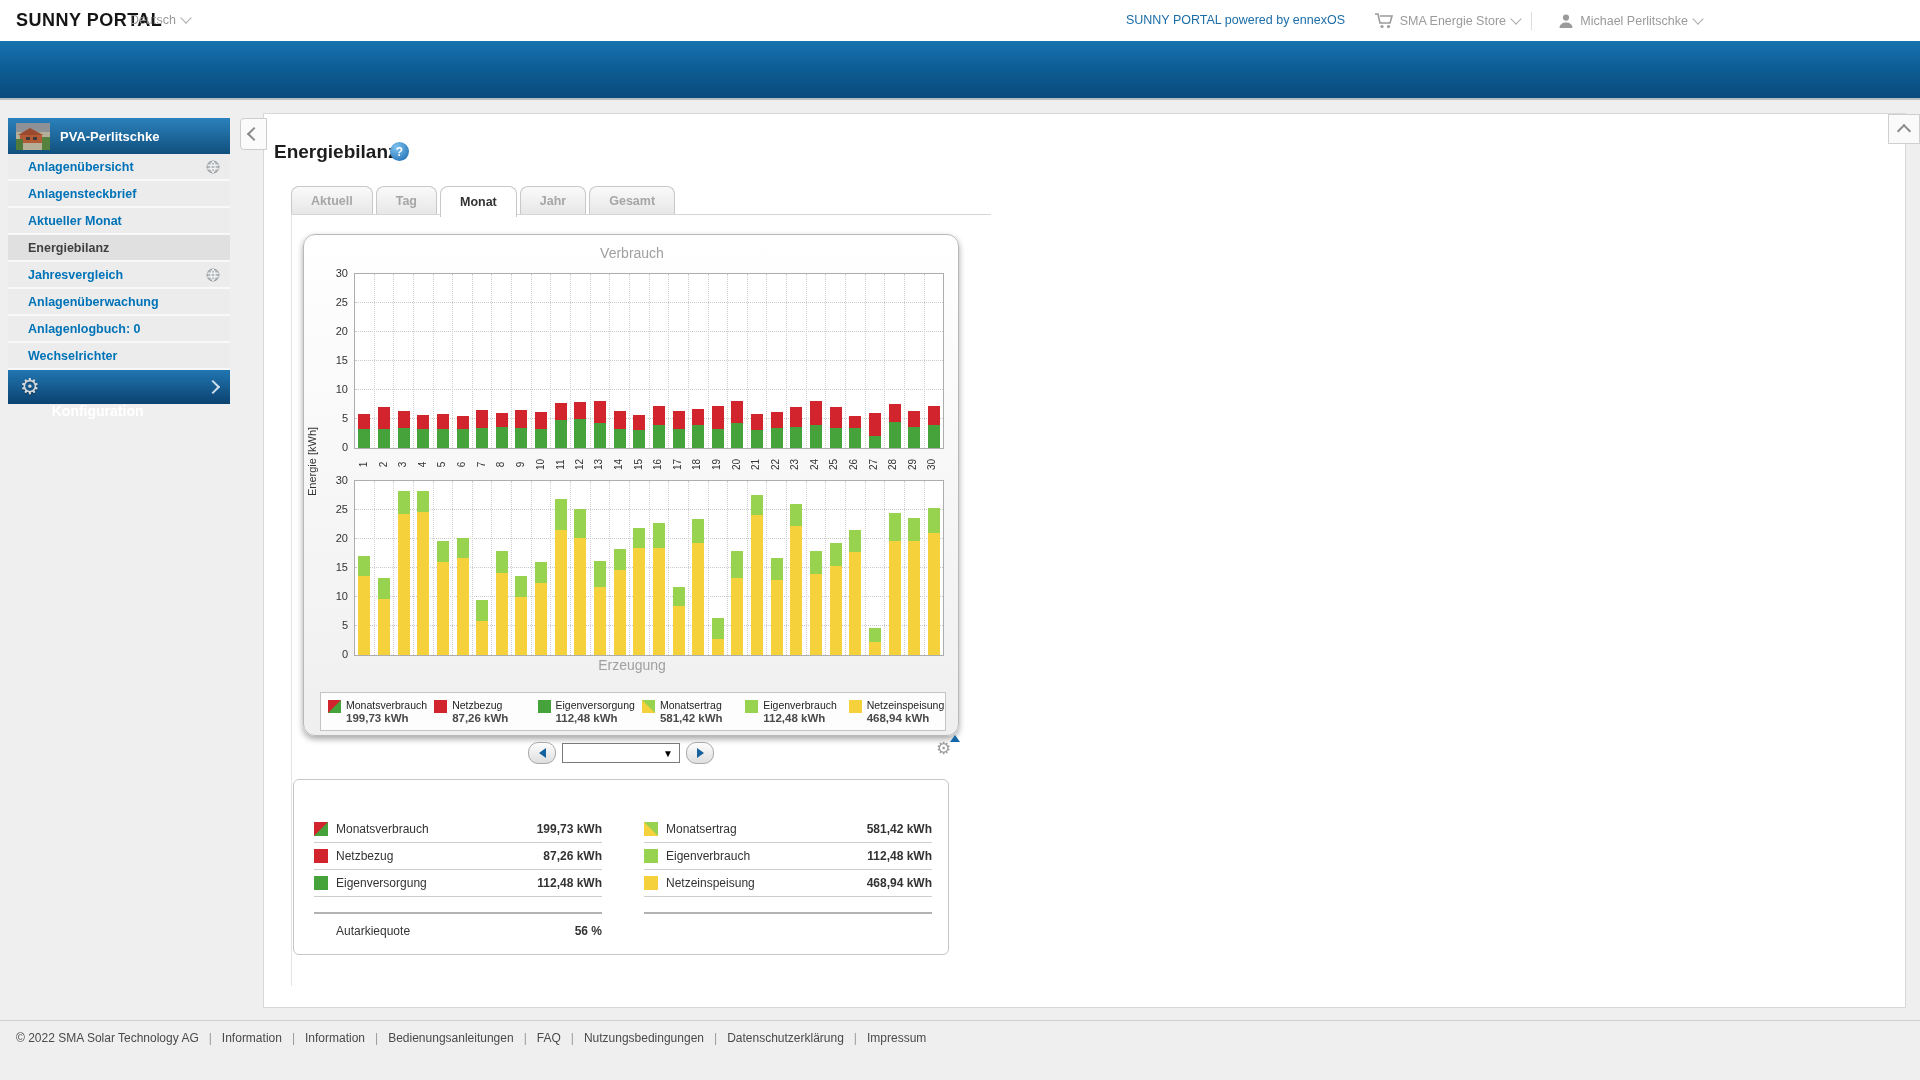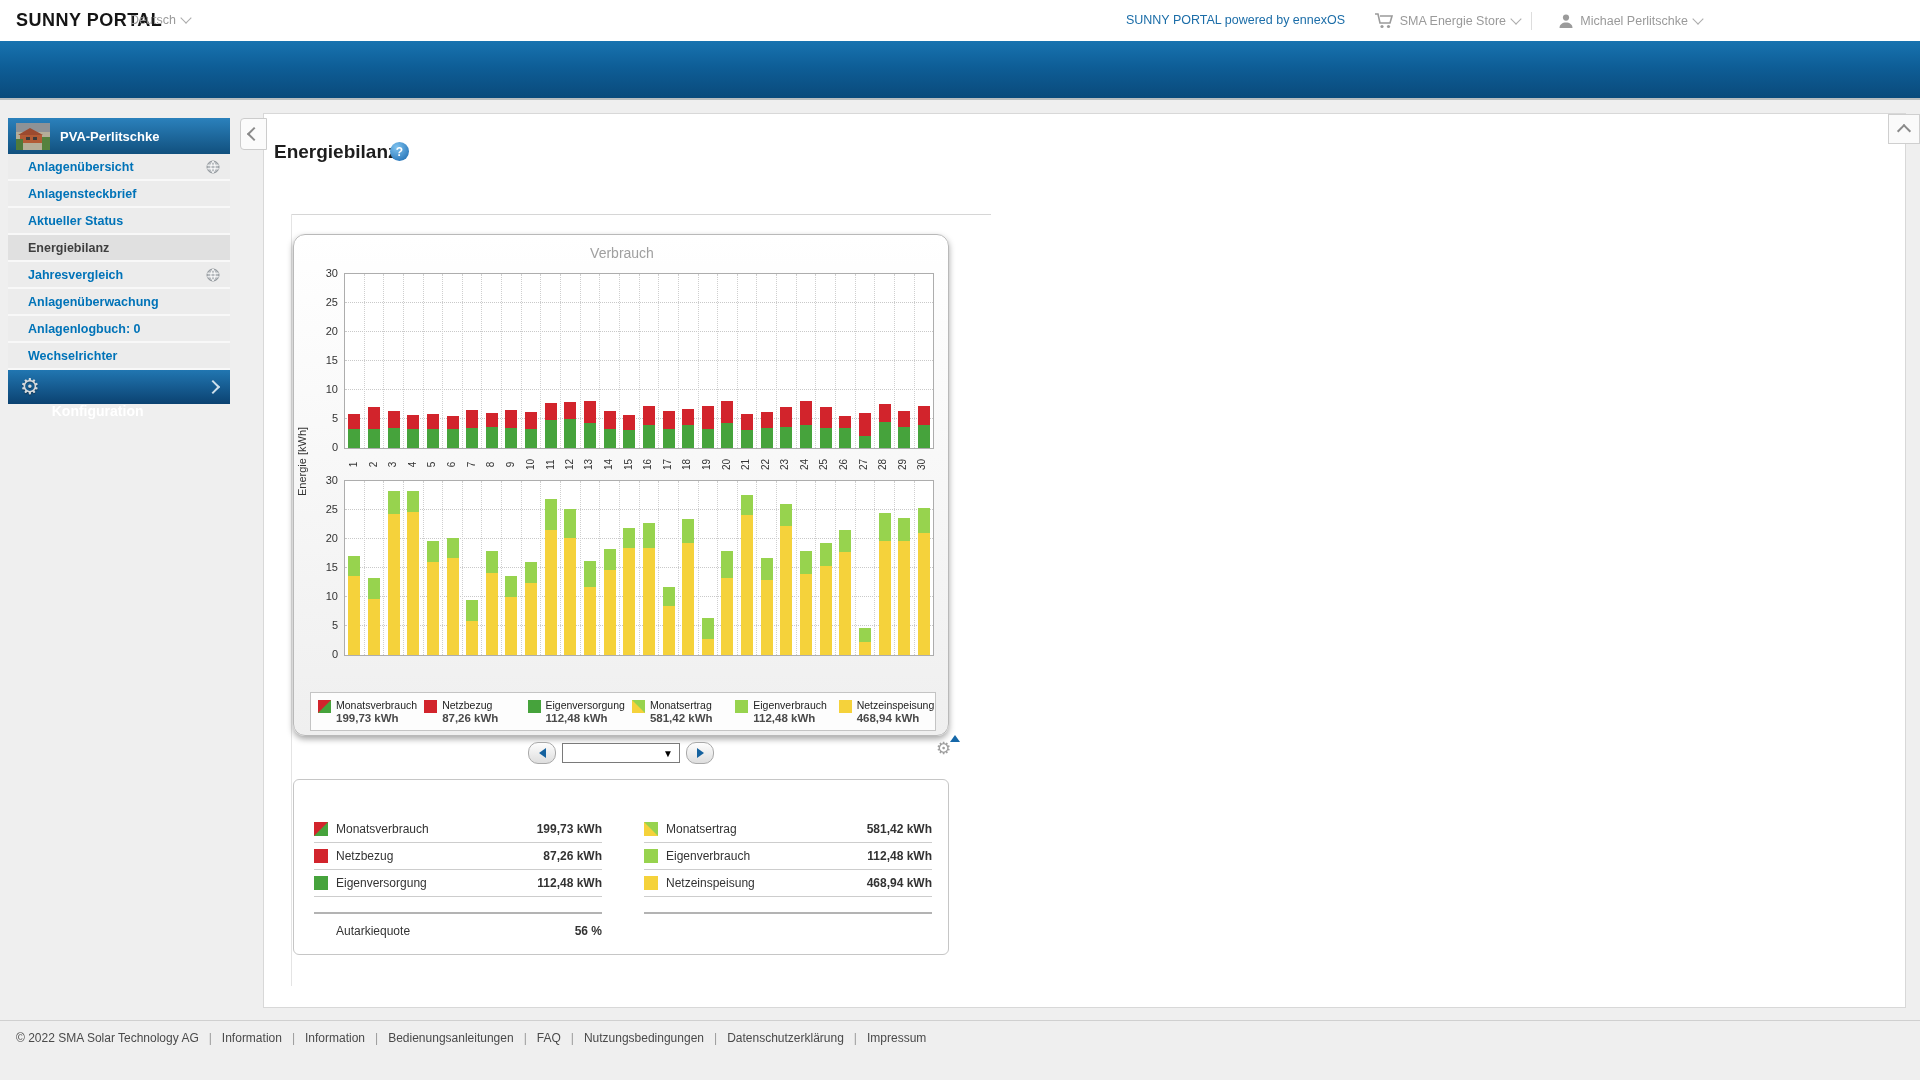--- a/index.html
+++ b/index.html
@@ -34,21 +34,21 @@
   .chev-up{width:8px;height:8px;border-left:2px solid #8A8A8A;border-top:2px solid #8A8A8A;transform:rotate(45deg);margin-top:4px;}
   #page-title{position:absolute;left:274px;top:141px;font-size:19px;font-weight:bold;color:#1d1d1d;}
   #help-icon{position:absolute;left:390px;top:142px;width:19px;height:19px;border-radius:50%;background:radial-gradient(circle at 35% 28%,#7FC3EF,#1565AE);color:#fff;font-weight:bold;font-size:12px;display:flex;align-items:center;justify-content:center;cursor:pointer;}
   
   #tabs{position:absolute;left:291px;top:186px;display:flex;gap:3px;height:29px;}
   .tab{height:28px;padding:0 19px;display:flex;align-items:center;background:linear-gradient(180deg,#FAFAFA,#E6E6E6);border:1px solid #C8C8C8;border-bottom:none;border-radius:8px 8px 0 0;color:#A6A6A6;font-weight:bold;font-size:12.5px;cursor:pointer;}
   .tab.active{background:#fff;color:#333;height:30px;position:relative;z-index:2;}
   #tabline{position:absolute;left:291px;top:214px;width:700px;height:1px;background:#D6D6D6;}
   #tabedge{position:absolute;left:291px;top:214px;width:1px;height:772px;background:#E4E4E4;}
   
-  #chart-panel{position:absolute;left:293px;top:234px;width:656px;height:502px;background:linear-gradient(180deg,#FFFFFF,#EFEFEF);border:1px solid #B9B9B9;border-radius:12px;box-shadow:0 3px 6px rgba(0,0,0,.35);box-sizing:border-box;}
+  #chart-panel{position:absolute;left:303px;top:234px;width:656px;height:502px;background:linear-gradient(180deg,#FFFFFF,#EFEFEF);border:1px solid #B9B9B9;border-radius:12px;box-shadow:0 3px 6px rgba(0,0,0,.35);box-sizing:border-box;}
   .chart-title{position:absolute;left:0;width:656px;text-align:center;color:#A0A0A0;font-size:14px;}
   .plot{position:absolute;left:50px;width:588px;height:174px;background:#fff;border:1px solid #ADADAD;box-sizing:content-box;display:flex;align-items:flex-end;}
   .bar-col{flex:1;height:100%;border-right:1px dotted #CFCFCF;display:flex;align-items:flex-end;justify-content:center;position:relative;box-sizing:border-box;}
   .bar-col:last-child{border-right:none;}
   .bar-stack{display:flex;flex-direction:column-reverse;width:12px;}
   .hgrid{position:absolute;left:0;width:588px;height:0;border-top:1px dotted #C9C9C9;z-index:0;}
   .ytick{position:absolute;left:16px;width:28px;text-align:right;font-size:11px;color:#333;}
   #xlabels{position:absolute;left:50px;top:213px;width:588px;height:32px;display:flex;}
   #xlabels div{flex:1;display:flex;align-items:center;justify-content:center;}
   #xlabels span{transform:rotate(-90deg);font-size:10px;color:#333;white-space:nowrap;}
@@ -148,21 +148,21 @@
           <span class="lbl">Anlagenübersicht</span>
           <svg width="14" height="14" viewBox="0 0 14 14">
             <circle cx="7" cy="7" r="6" fill="#B6BABE" stroke="#8E9499"></circle>
             <path d="M7 1a9.5 9.5 0 0 1 0 12M7 1a9.5 9.5 0 0 0 0 12M1.2 5.2h11.6M1.2 8.8h11.6" stroke="#fff" stroke-width="1" fill="none"></path>
           </svg>
         </div>
         <div class="side-item">
           <span class="lbl">Anlagensteckbrief</span>
         </div>
         <div class="side-item">
-          <span class="lbl">Aktueller Status</span>
+          <span class="lbl">Aktueller Monat</span>
         </div>
         <div class="side-item selected">
           <span class="lbl">Energiebilanz</span>
         </div>
         <div class="side-item">
           <span class="lbl">Jahresvergleich</span>
           <svg width="14" height="14" viewBox="0 0 14 14">
             <circle cx="7" cy="7" r="6" fill="#B6BABE" stroke="#8E9499"></circle>
             <path d="M7 1a9.5 9.5 0 0 1 0 12M7 1a9.5 9.5 0 0 0 0 12M1.2 5.2h11.6M1.2 8.8h11.6" stroke="#fff" stroke-width="1" fill="none"></path>
           </svg>
@@ -188,20 +188,27 @@
   <div id="collapse-btn">
       <span class="chev-left"></span>
     </div>
   <div id="totop-btn">
       <span class="chev-up"></span>
     </div>
 
   <div id="page-title">Energiebilanz</div>
   <div id="help-icon">?</div>
 
+  <div id="tabs">
+      <div class="tab">Aktuell</div>
+      <div class="tab">Tag</div>
+      <div class="tab active">Monat</div>
+      <div class="tab">Jahr</div>
+      <div class="tab">Gesamt</div>
+    </div>
   <div id="tabline"></div>
   <div id="tabedge"></div>
 
   <div id="chart-panel">
     <div class="chart-title" style="top:10px;">Verbrauch</div>
     <div class="plot" id="plot1" style="top:38px;">
         <div class="hgrid" style="bottom: 29px;"></div>
         <div class="hgrid" style="bottom: 58px;"></div>
         <div class="hgrid" style="bottom: 87px;"></div>
         <div class="hgrid" style="bottom: 116px;"></div>
@@ -659,20 +666,21 @@
             <div style="height: 23.2px; background: rgb(151, 211, 78);"></div>
           </div>
         </div>
         <div class="bar-col">
           <div class="bar-stack">
             <div style="height: 122.4px; background: rgb(245, 210, 59);"></div>
             <div style="height: 24.9px; background: rgb(151, 211, 78);"></div>
           </div>
         </div>
       </div>
+    <div class="chart-title" style="top:422px;">Erzeugung</div>
     <div id="ylabel">Energie [kWh]</div>
     <div id="legend">
         <div class="lg-item">
           <span class="sw sw-split-rg"></span>
           <span class="lg-txt">
             <div class="n">Monatsverbrauch</div>
             <div class="v">199,73 kWh</div>
           </span>
         </div>
         <div class="lg-item">

